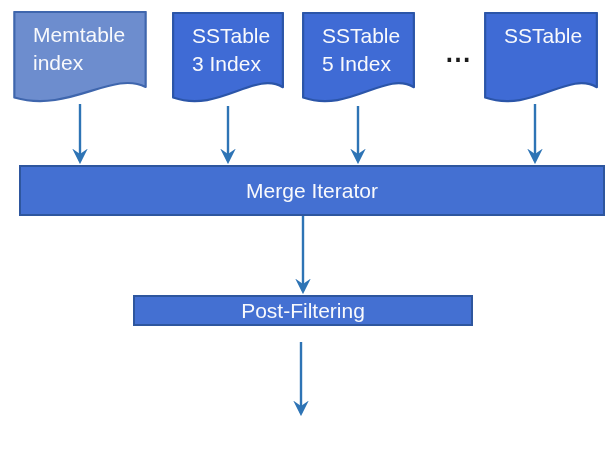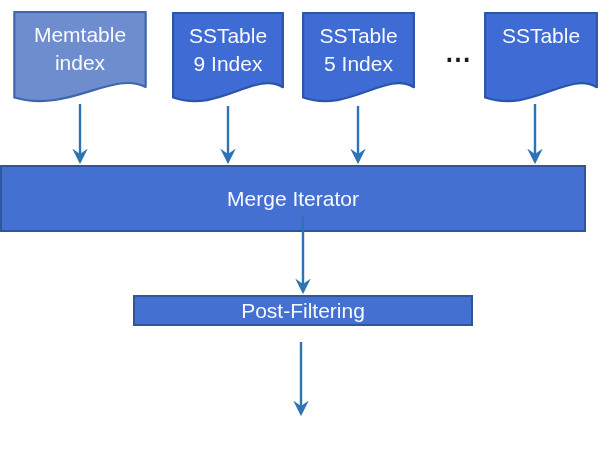--- a/index.html
+++ b/index.html
@@ -35,40 +35,40 @@
     stroke: var(--memtable_border, #3F66AD);
   }
   .doc-node.sstable path {
     fill: var(--sstable_fill, #3F6BD5);
     stroke: var(--sstable_border, #2B55A8);
   }
   .doc-label {
     position: absolute;
     left: 0; right: 0;
     top: 10px;
-    text-align: center;
     color: var(--node_text, #F8F9FC);
     font-size: 21px;
     line-height: 28px;
+    padding-left: 20px;
   }
   .doc-label span { display: block; }
 
   
   .bar {
     position: absolute;
     background: var(--bar_fill, #4470D2);
     border: 2px solid var(--bar_border, #2E569E);
     box-sizing: border-box;
     display: flex;
     align-items: center;
     justify-content: center;
     color: var(--node_text, #F8F9FC);
     font-size: 21px;
   }
-  #merge-bar { left: 0; top: 165px; width: 586px; height: 67px; }
+  #merge-bar { left: 19px; top: 165px; width: 586px; height: 51px; }
   #post-bar  { left: 133px; top: 295px; width: 340px; height: 31px; }
 
   
   .edge-label {
     position: absolute;
     color: var(--label_text, #1A1A1A);
     white-space: nowrap;
   }
   #keys-label { left: 317px; top: 229px; font-size: 21px; }
   #rows-label { left: 270px; top: 432px; font-size: 24px; margin-top: 33px; }
@@ -101,21 +101,21 @@
       <span>index</span>
     </div>
   </div>
 
   <div class="doc-node sstable" style="left:172px; top:12px; width:112px; height:94px;">
     <svg viewBox="0 0 100 100" preserveAspectRatio="none">
       <path d="M1,1 H99 V80 C 74,62 42,108 1,91 Z"></path>
     </svg>
     <div class="doc-label">
       <span>SSTable</span>
-      <span>9 Index</span>
+      <span>3 Index</span>
     </div>
   </div>
 
   <div class="doc-node sstable" style="left:302px; top:12px; width:113px; height:94px;">
     <svg viewBox="0 0 100 100" preserveAspectRatio="none">
       <path d="M1,1 H99 V80 C 74,62 42,108 1,91 Z"></path>
     </svg>
     <div class="doc-label">
       <span>SSTable</span>
       <span>5 Index</span>

